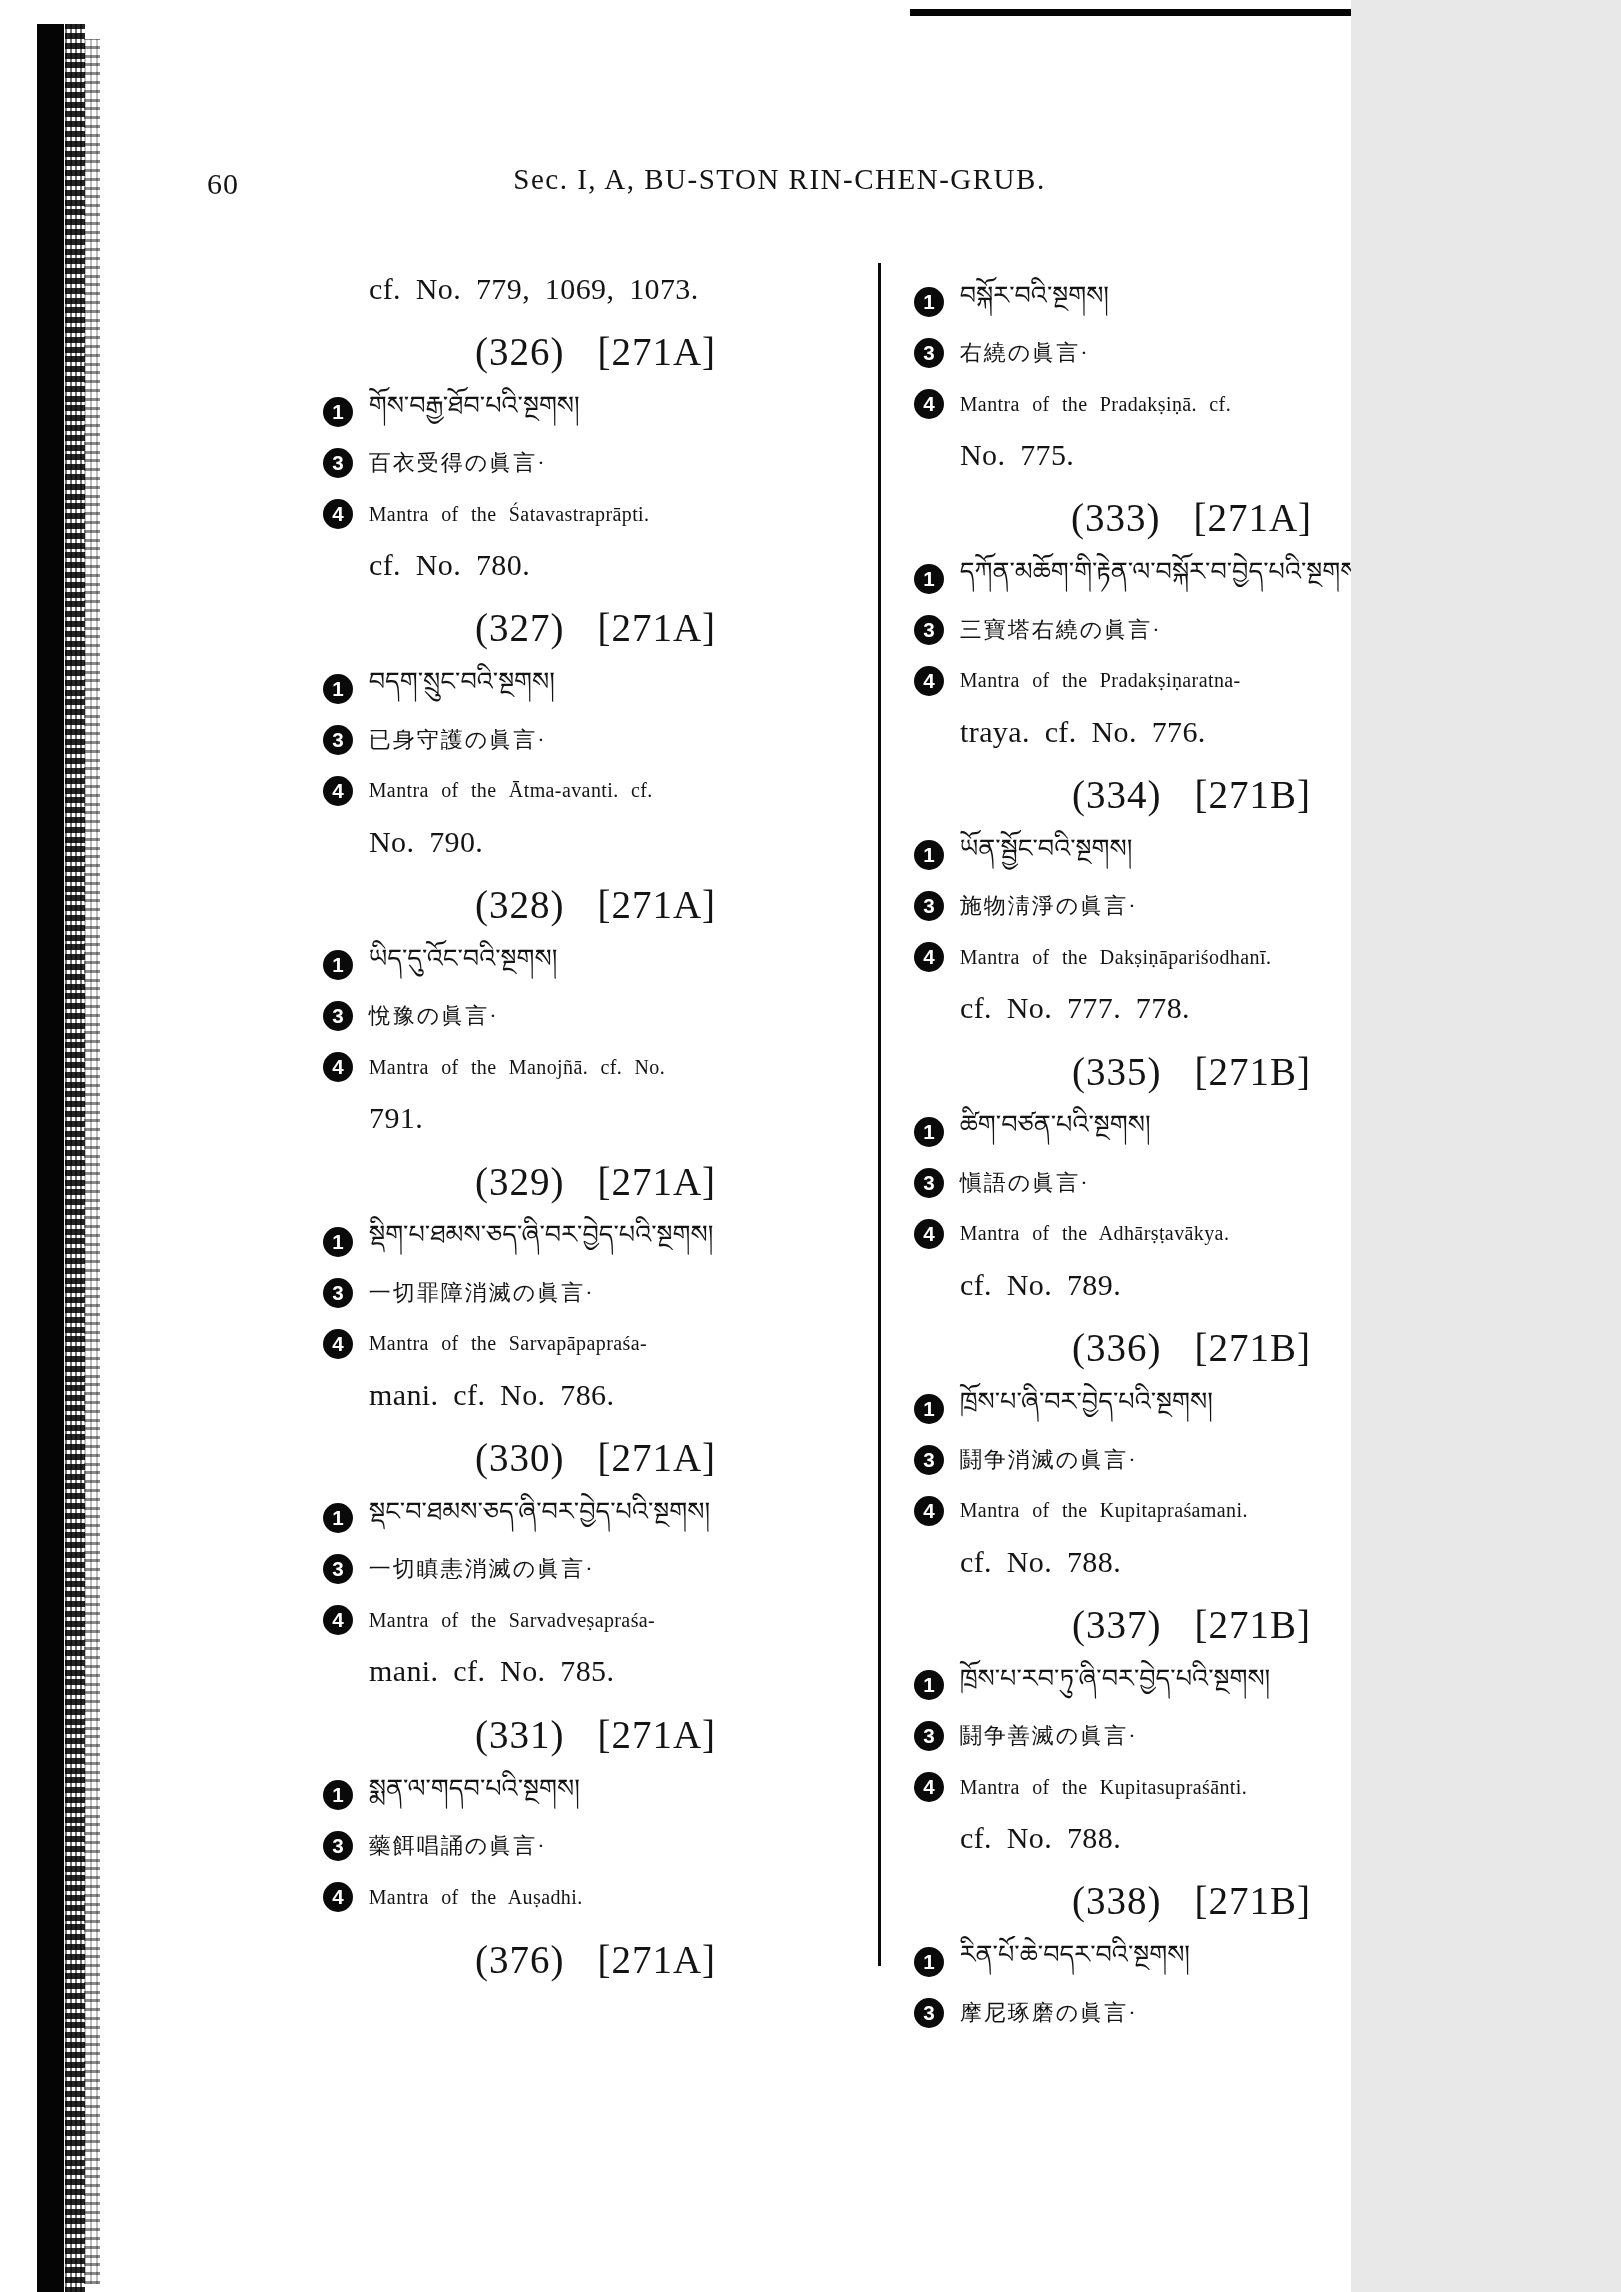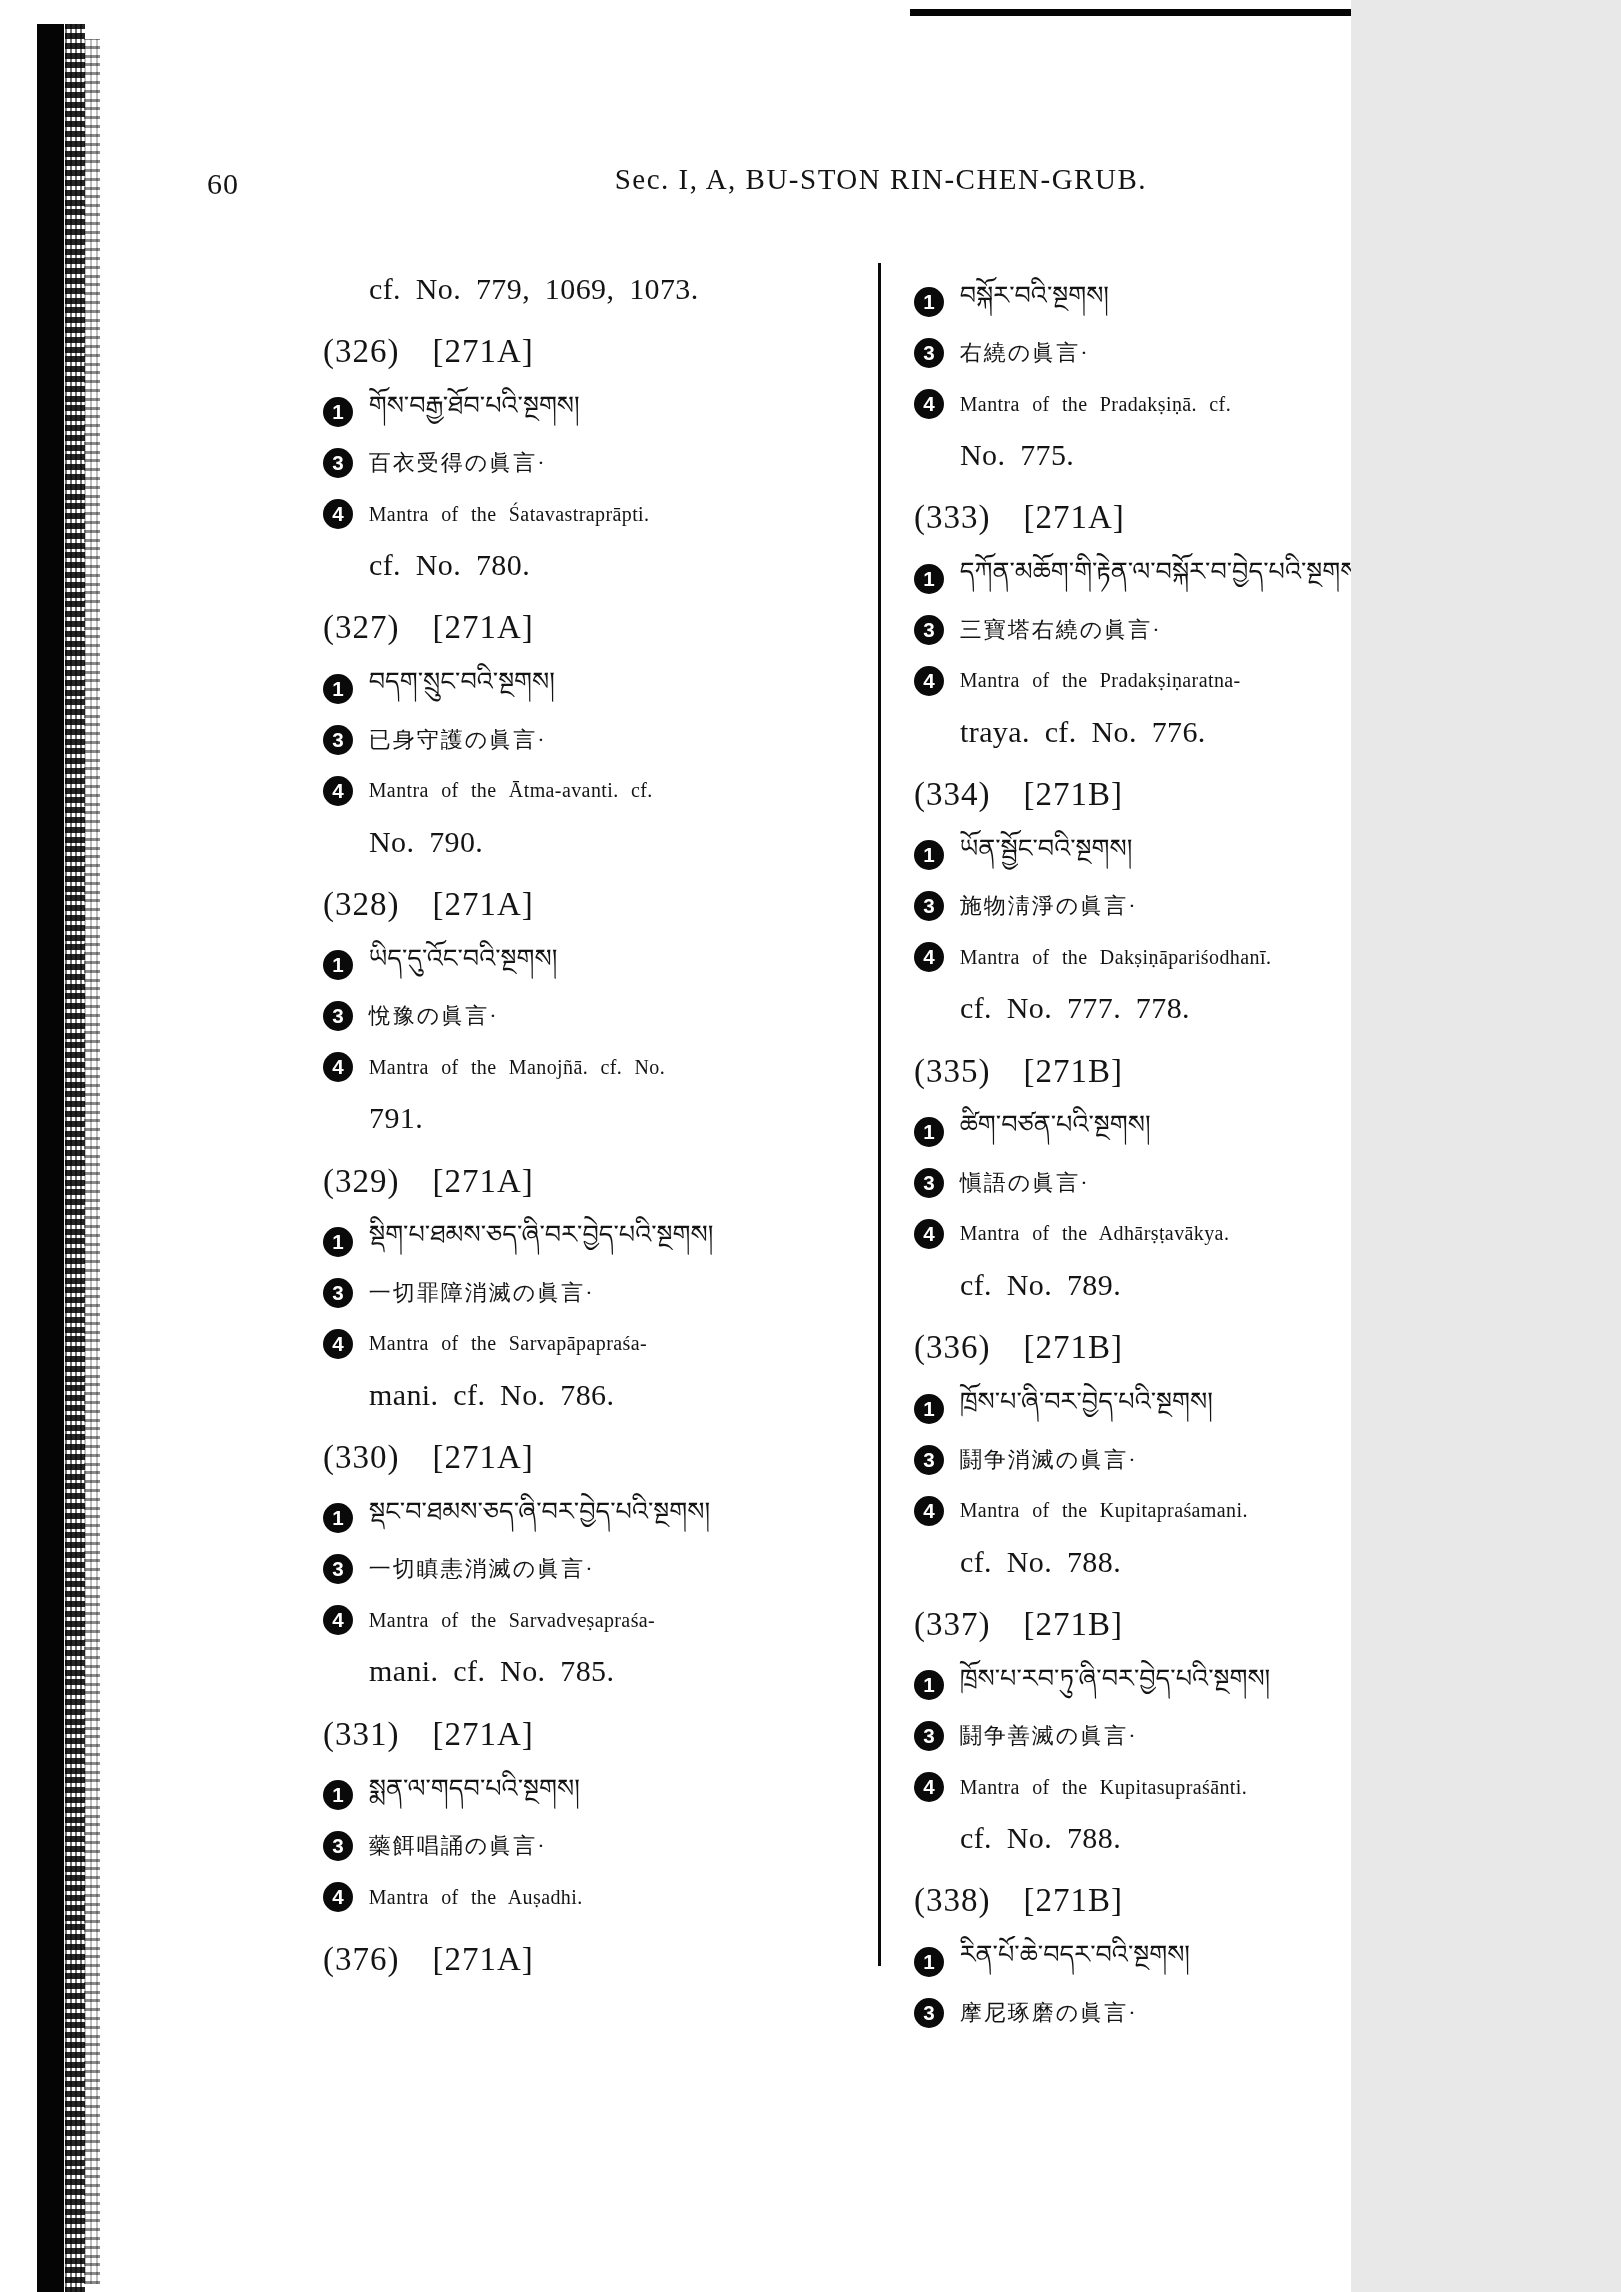--- a/index.html
+++ b/index.html
@@ -45,39 +45,40 @@
     background:repeating-linear-gradient(0deg, rgba(0,0,0,.75) 0 3.9px, rgba(0,0,0,.1) 3.9px 6.9px);
   }
 
   
   .page-number {
     position:absolute; left:207px; top:167px;
     font-size:30px; letter-spacing:1px;
   }
   .header-title {
     position:absolute; left:412px; top:163px; width:735px;
-    text-align:right; font-size:29px; letter-spacing:1.5px;
+    text-align:center; font-size:29px; letter-spacing:1.5px;
     white-space:nowrap;
   }
 
   
   .column-divider {
     position:absolute; left:878px; top:263px; width:2.9px; height:1703px;
     background:#0a0a0a;
   }
   .column { position:absolute; top:263px; }
   .column-left  { left:323px; width:545px; }
   .column-right { left:914px; width:555px; padding-top:13.7px; }
 
   .entry { margin:0; }
   .entry-head {
     height:51px; line-height:51px;
     margin:11.8px 0 9.8px 0;
-    font-size:33px; letter-spacing:1px;
+    font-size:39px; letter-spacing:1px;
     white-space:nowrap;
+    text-align:center;
   }
   .entry-folio { margin-left:33px; }
 
   .line {
     display:flex; align-items:center;
     height:51px;
     white-space:nowrap; overflow:hidden;
   }
   .line-marker {
     flex:0 0 auto;

